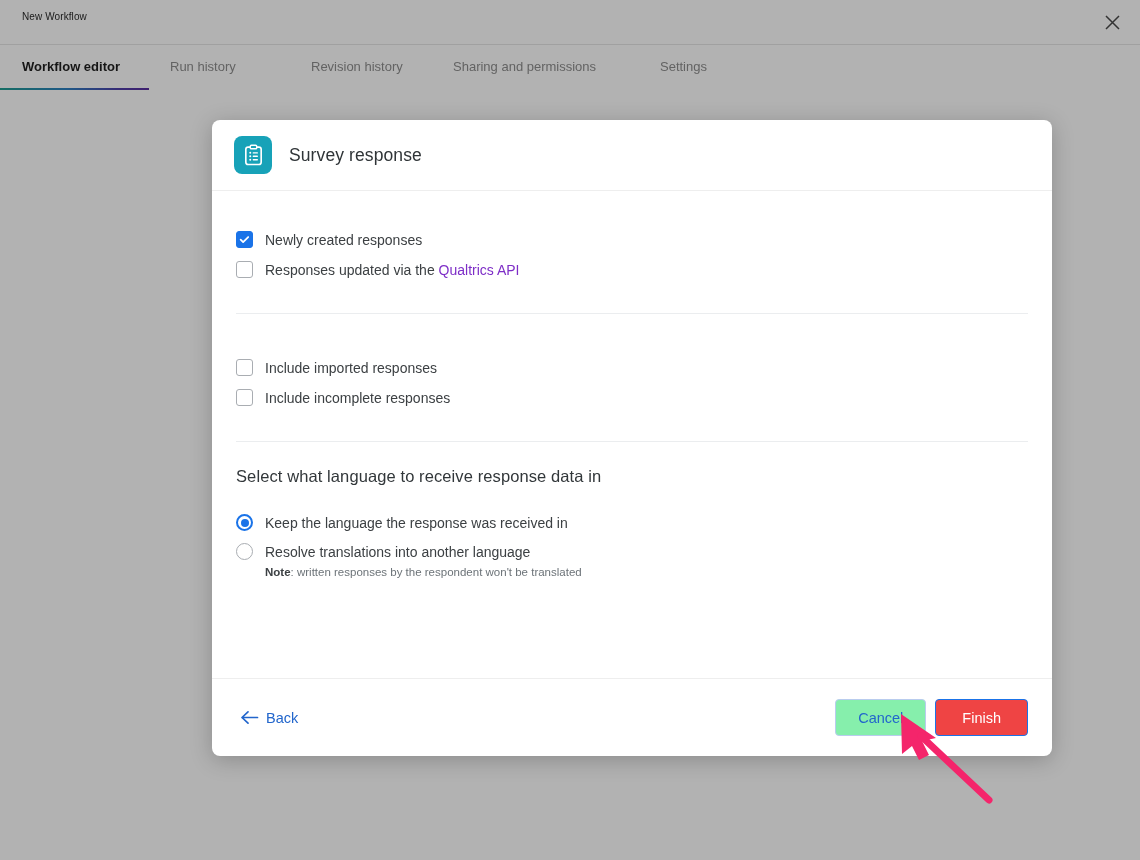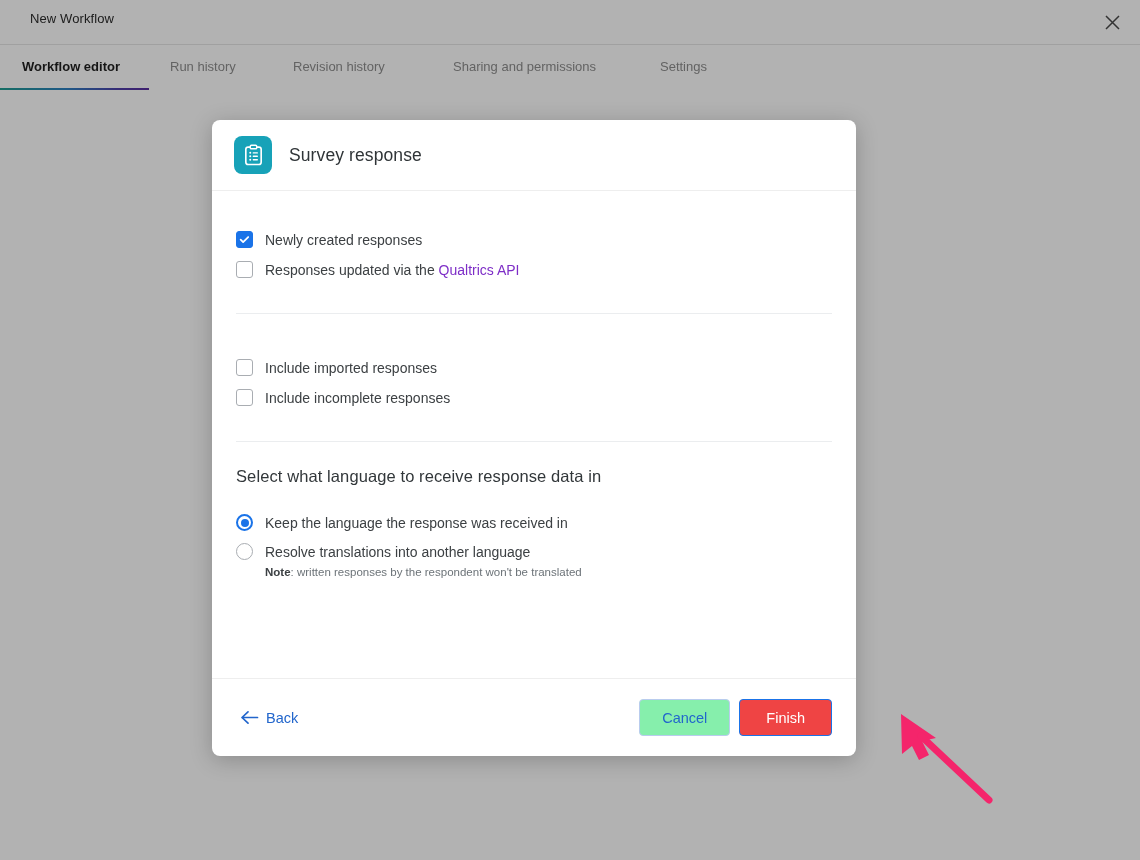--- a/index.html
+++ b/index.html
@@ -23,23 +23,23 @@
     background: #ffffff;
   }
 
   .win-header {
     position: relative;
     height: 44px;
     background: #ffffff;
   }
   .win-title {
     position: absolute;
-    left: 30px;
+    left: 22px;
     top: 11px;
-    font-size: 13px;
+    font-size: 10px;
     color: #2b2b2b;
     letter-spacing: 0.1px;
   }
   .win-close {
     position: absolute;
     right: 14px;
     top: 8px;
     width: 28px;
     height: 28px;
     display: flex;
@@ -93,21 +93,21 @@
     width: 1140px;
     height: 860px;
     background: rgba(0,0,0,0.30);
   }
 
   
   #modal {
     position: absolute;
     left: 212px;
     top: 120px;
-    width: 644px;
+    width: 840px;
     height: 636px;
     background: #ffffff;
     border-radius: 8px;
     box-shadow: 0 4px 22px rgba(0,0,0,0.22);
     overflow: hidden;
     display: flex;
     flex-direction: column;
   }
 
   .modal-header {
@@ -302,21 +302,21 @@
     <div class="win-close">
       <svg width="17" height="17" viewBox="0 0 17 17" aria-hidden="true">
         <path d="M2 2 L15 15 M15 2 L2 15" stroke="#4a4a4a" stroke-width="1.5" fill="none"></path>
       </svg>
     </div>
   </div>
 
   <div class="tabbar">
     <div class="tab active" style="left:22px;">Workflow editor</div>
     <div class="tab" style="left:170px;">Run history</div>
-    <div class="tab" style="left:293px;text-align:right;">Revision history</div>
+    <div class="tab" style="left:311px;text-align:right;">Revision history</div>
     <div class="tab" style="left:453px;">Sharing and permissions</div>
     <div class="tab" style="left:660px;">Settings</div>
     <div class="tab-underline"></div>
   </div>
 
   <div class="page-body"></div>
 </div>
 
 <div id="backdrop"></div>
 

